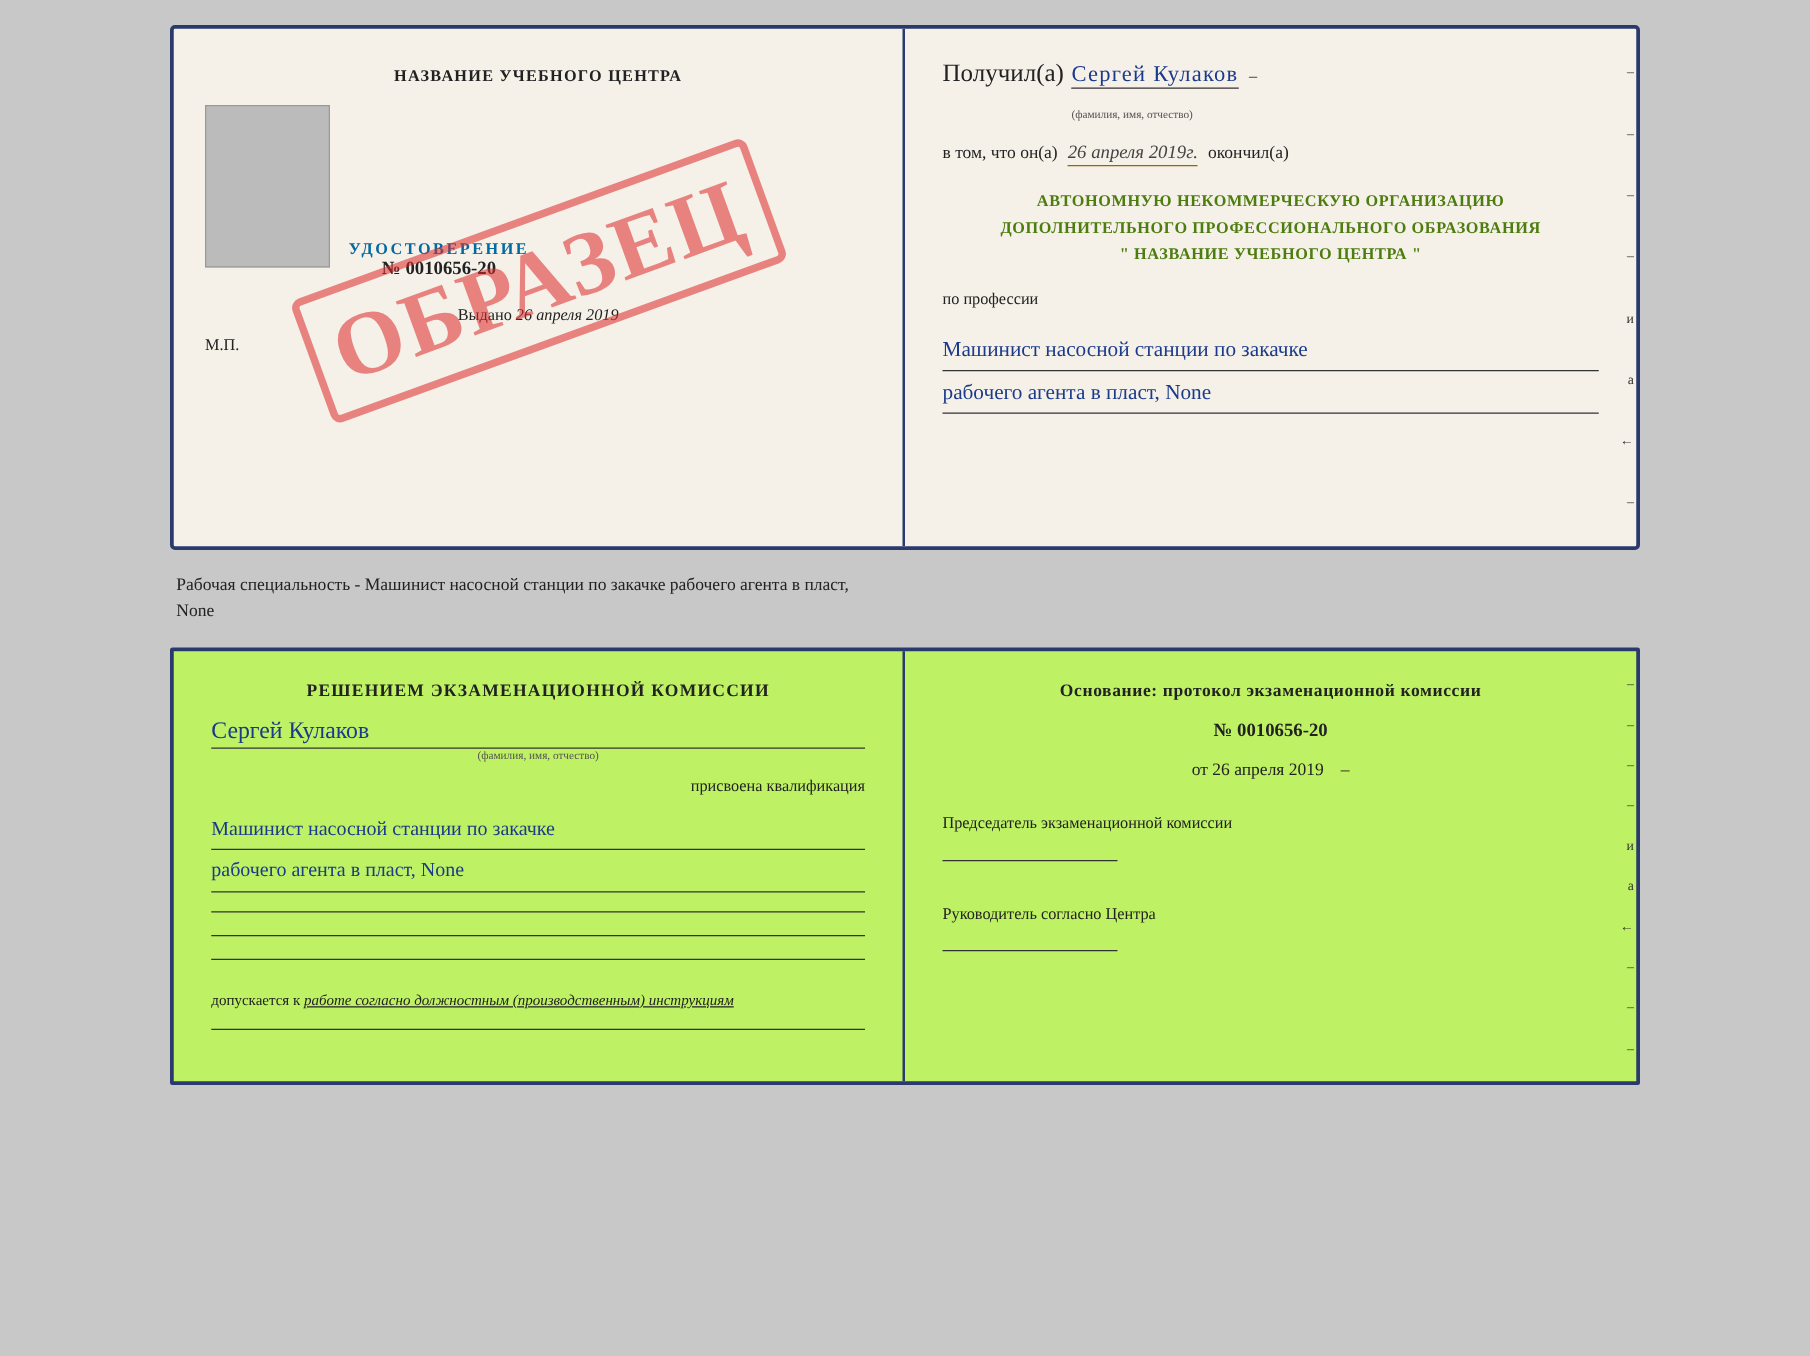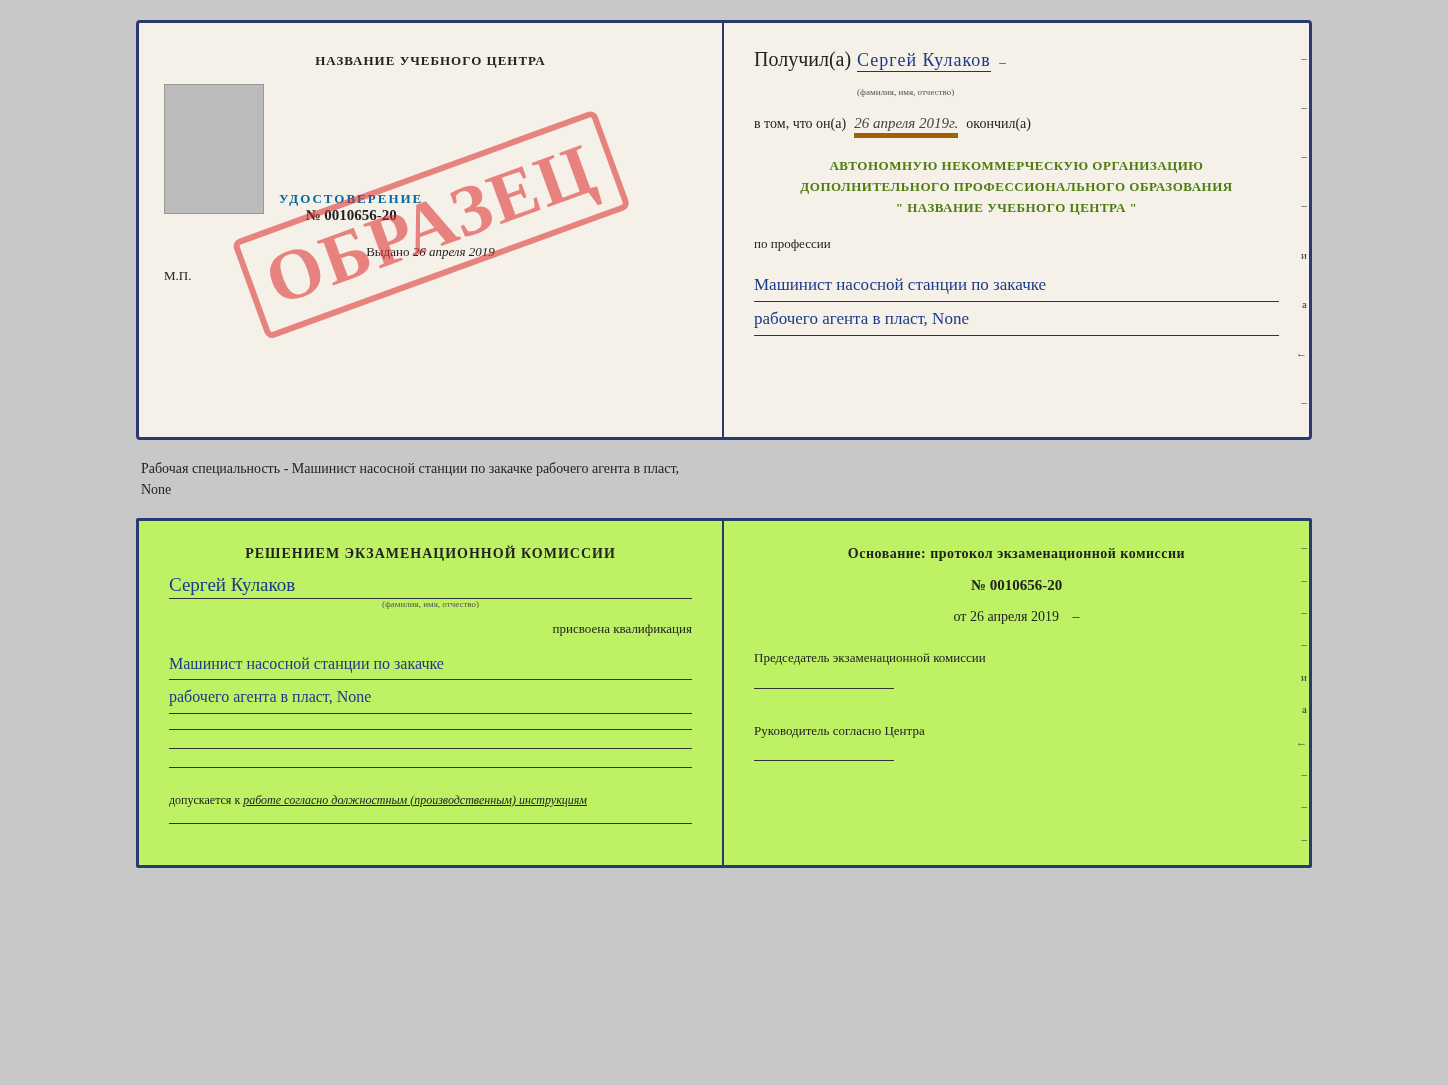--- a/index.html
+++ b/index.html
@@ -155,21 +155,21 @@
       display: flex;
       align-items: baseline;
       gap: 8px;
     }
 
     .handwritten-date {
       font-family: 'Segoe Script', 'Brush Script MT', cursive;
       font-size: 15px;
       color: #444;
       font-style: italic;
-      border-bottom: 5px solid #a16207;
+      border-bottom: 1px solid #a16207;
       padding-bottom: 1px;
     }
 
     .avt-block {
       font-size: 13px;
       color: #4d7c0f;
       text-align: center;
       line-height: 1.6;
       font-weight: bold;
       letter-spacing: 0.5px;

